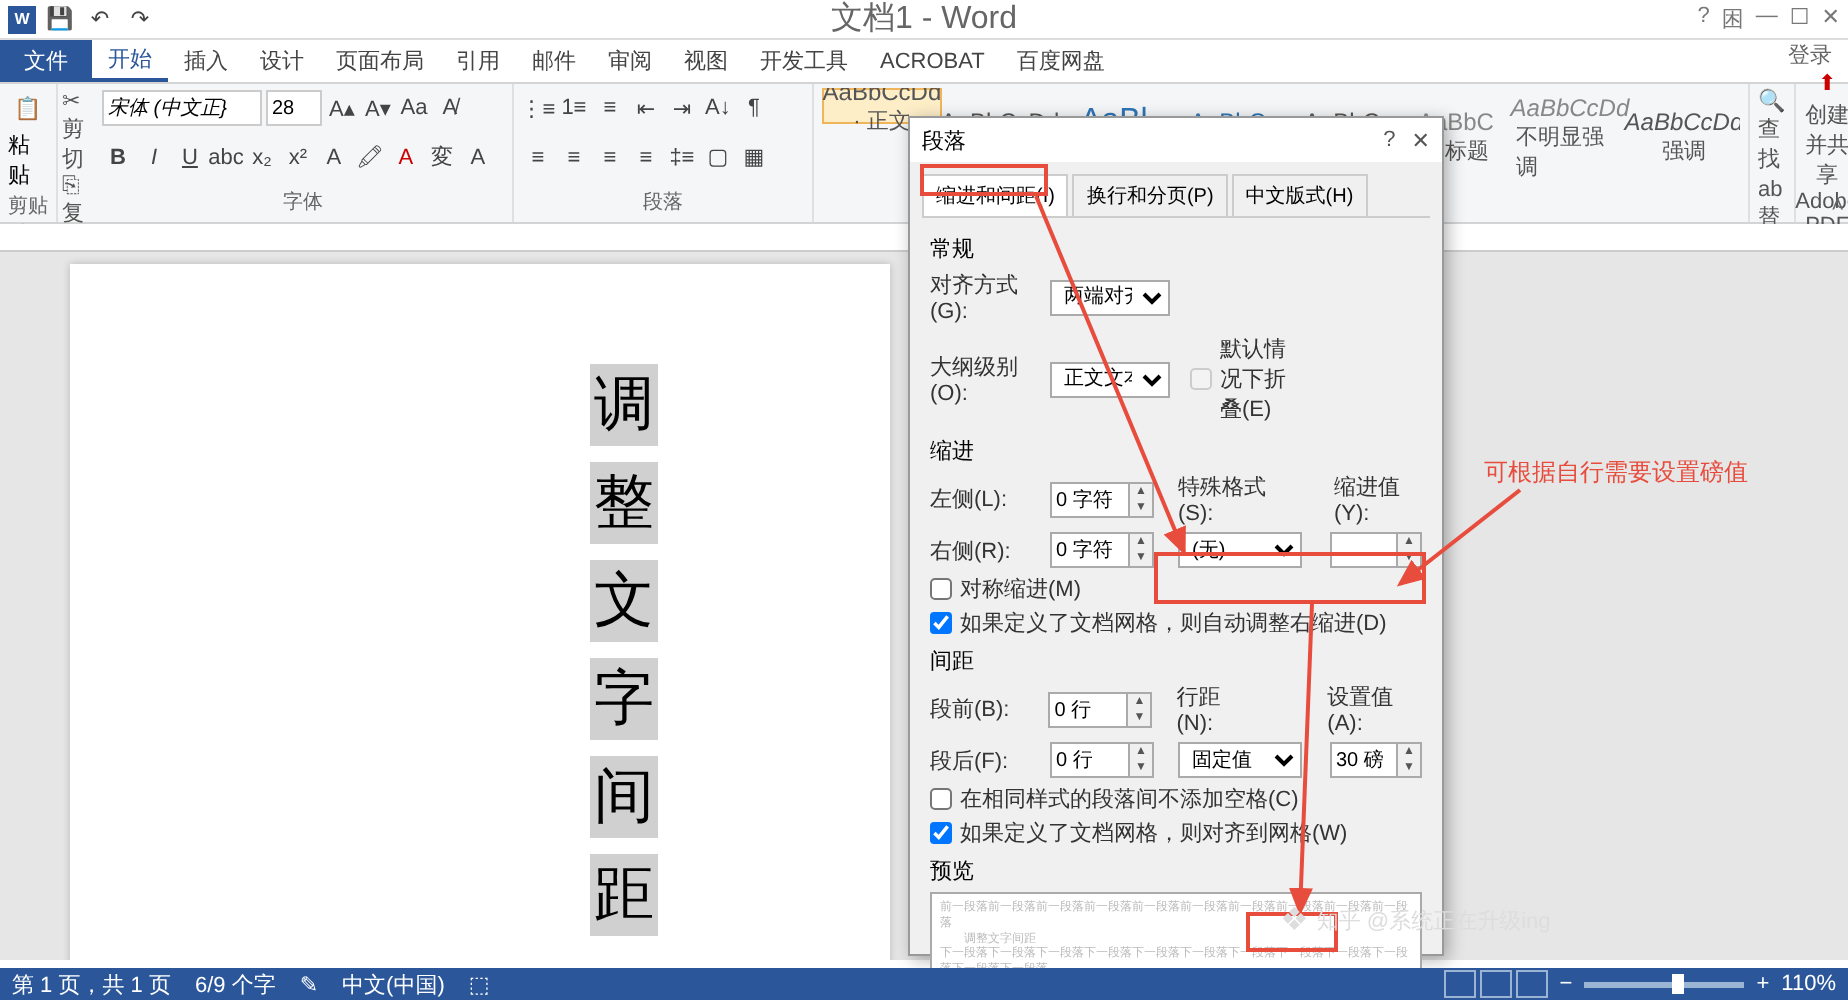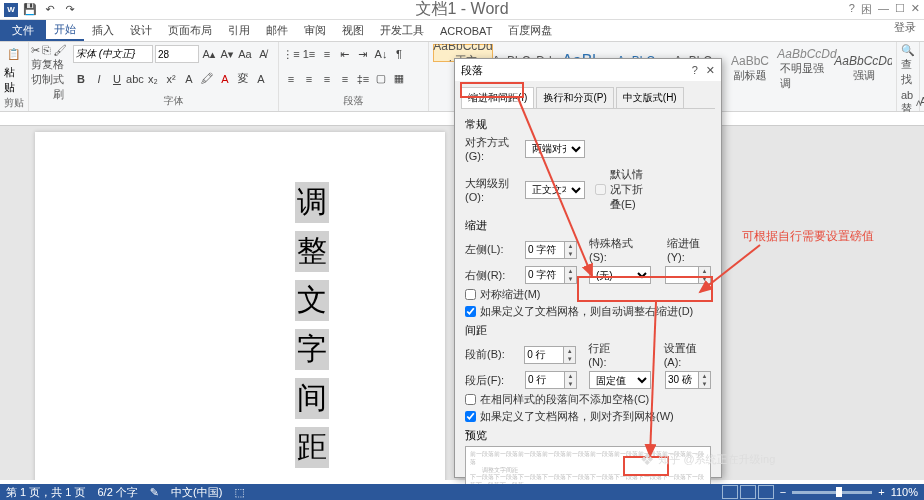--- a/index.html
+++ b/index.html
@@ -106,29 +106,29 @@
 </div>
 
 <div class="ribbon">
   <div class="group clipboard">
     <div class="paste">
       <span class="icon-box">📋</span>
       <span>粘贴</span>
     </div>
     <div class="group-label">剪贴板</div>
   </div>
-  <div style="width:50px;display:flex;flex-direction:row;justify-content:space-around;padding:2px;font-size:9px;color:#555">
+  <div style="width:50px;display:flex;flex-direction:column;justify-content:space-around;padding:2px;font-size:9px;color:#555">
     <span>✂ <span>剪切</span></span>
     <span>⎘ <span>复制</span></span>
     <span>🖌 <span>格式刷</span></span>
   </div>
   <div class="group font-group">
     <div class="font-row">
       <input class="font-sel" style="width: 80px; font-style: italic;" value="宋体 (中文正}">
-      <input class="font-sel" style="width: 44px;" value="28">
+      <input class="font-sel" style="width: 28px;" value="28">
       <span class="btn-s">A▴</span>
       <span class="btn-s">A▾</span>
       <span class="btn-s">Aa</span>
       <span class="btn-s">A̸</span>
     </div>
     <div class="font-row">
       <span class="btn-s">
           <b>B</b>
         </span>
       <span class="btn-s">
@@ -370,21 +370,21 @@
 
 <div class="annotation" style="left:742px;top:228px">可根据自行需要设置磅值</div>
 
 <div class="watermark">
   <span style="font-size:16px">❖</span>
     <span>知乎 @系统正在升级ing</span>
 </div>
 
 <div class="statusbar">
   <span class="sb-item">第 1 页，共 1 页</span>
-  <span class="sb-item">6/2 个字</span>
+  <span class="sb-item">6/9 个字</span>
   <span class="sb-item">✎</span>
   <span class="sb-item">中文(中国)</span>
   <span class="sb-item">⬚</span>
   <div class="right-sb">
     <div class="view-icons">
         <span></span>
         <span></span>
         <span></span>
       </div>
     <span>−</span>

